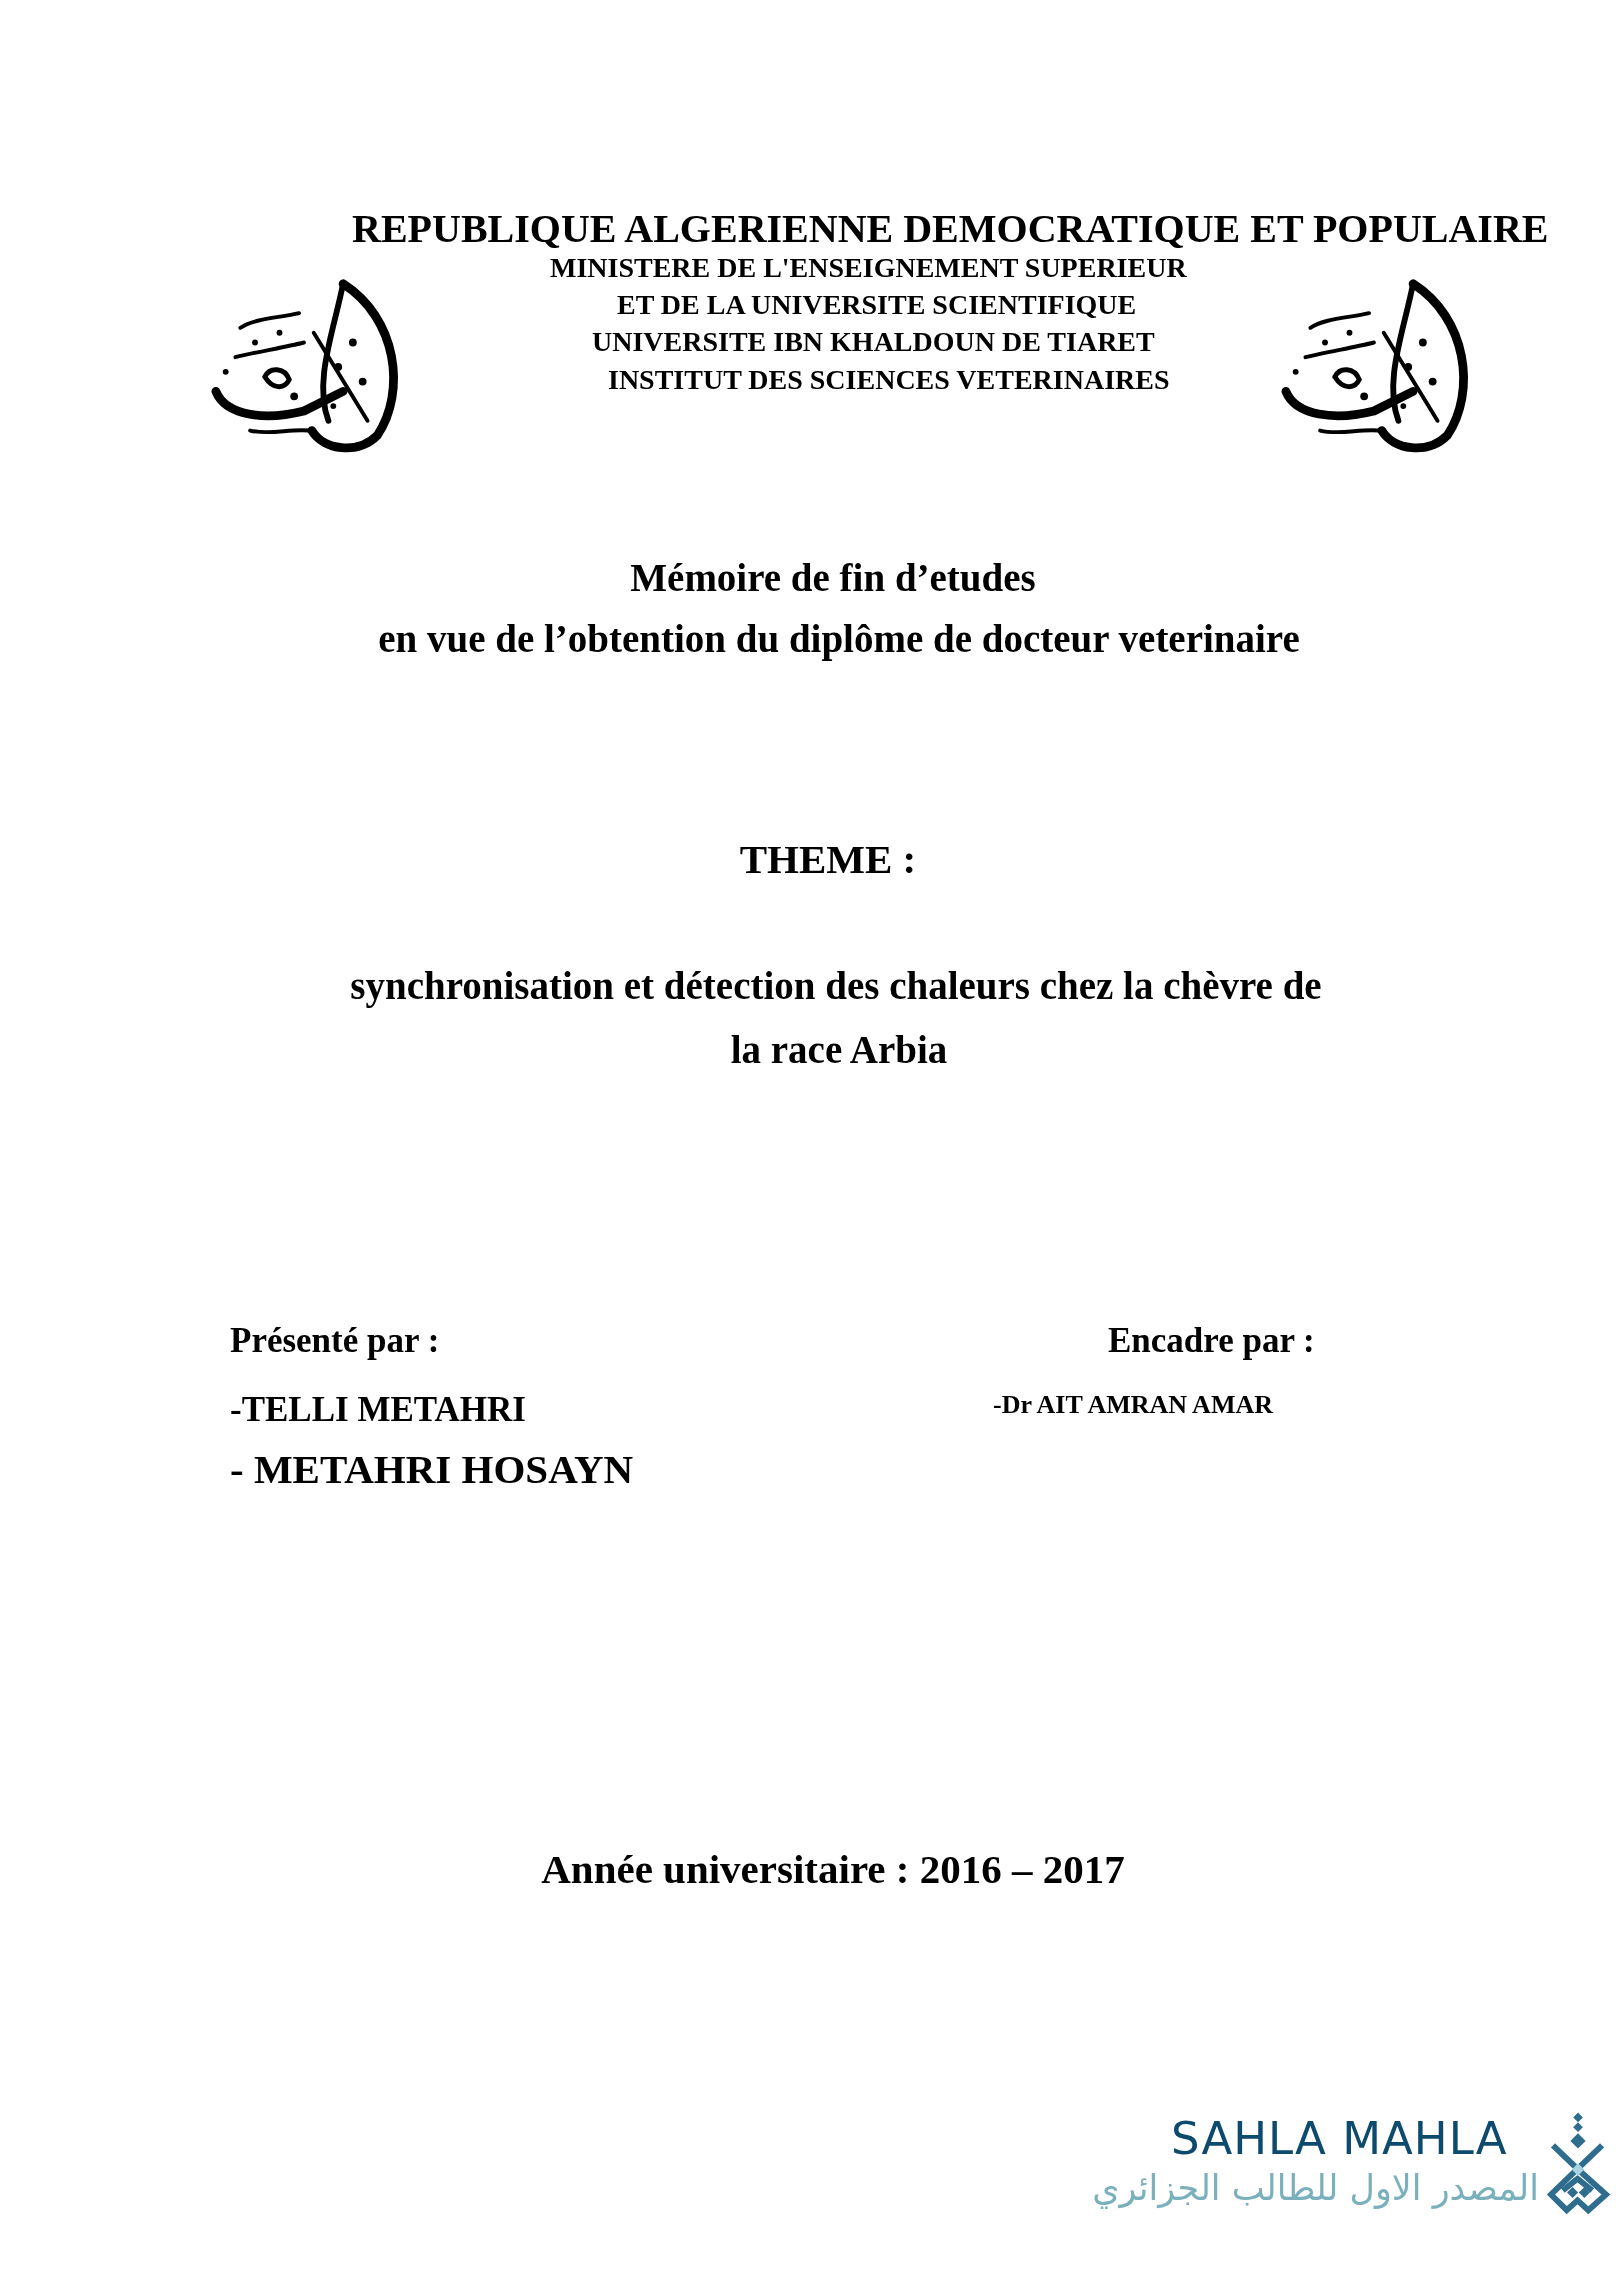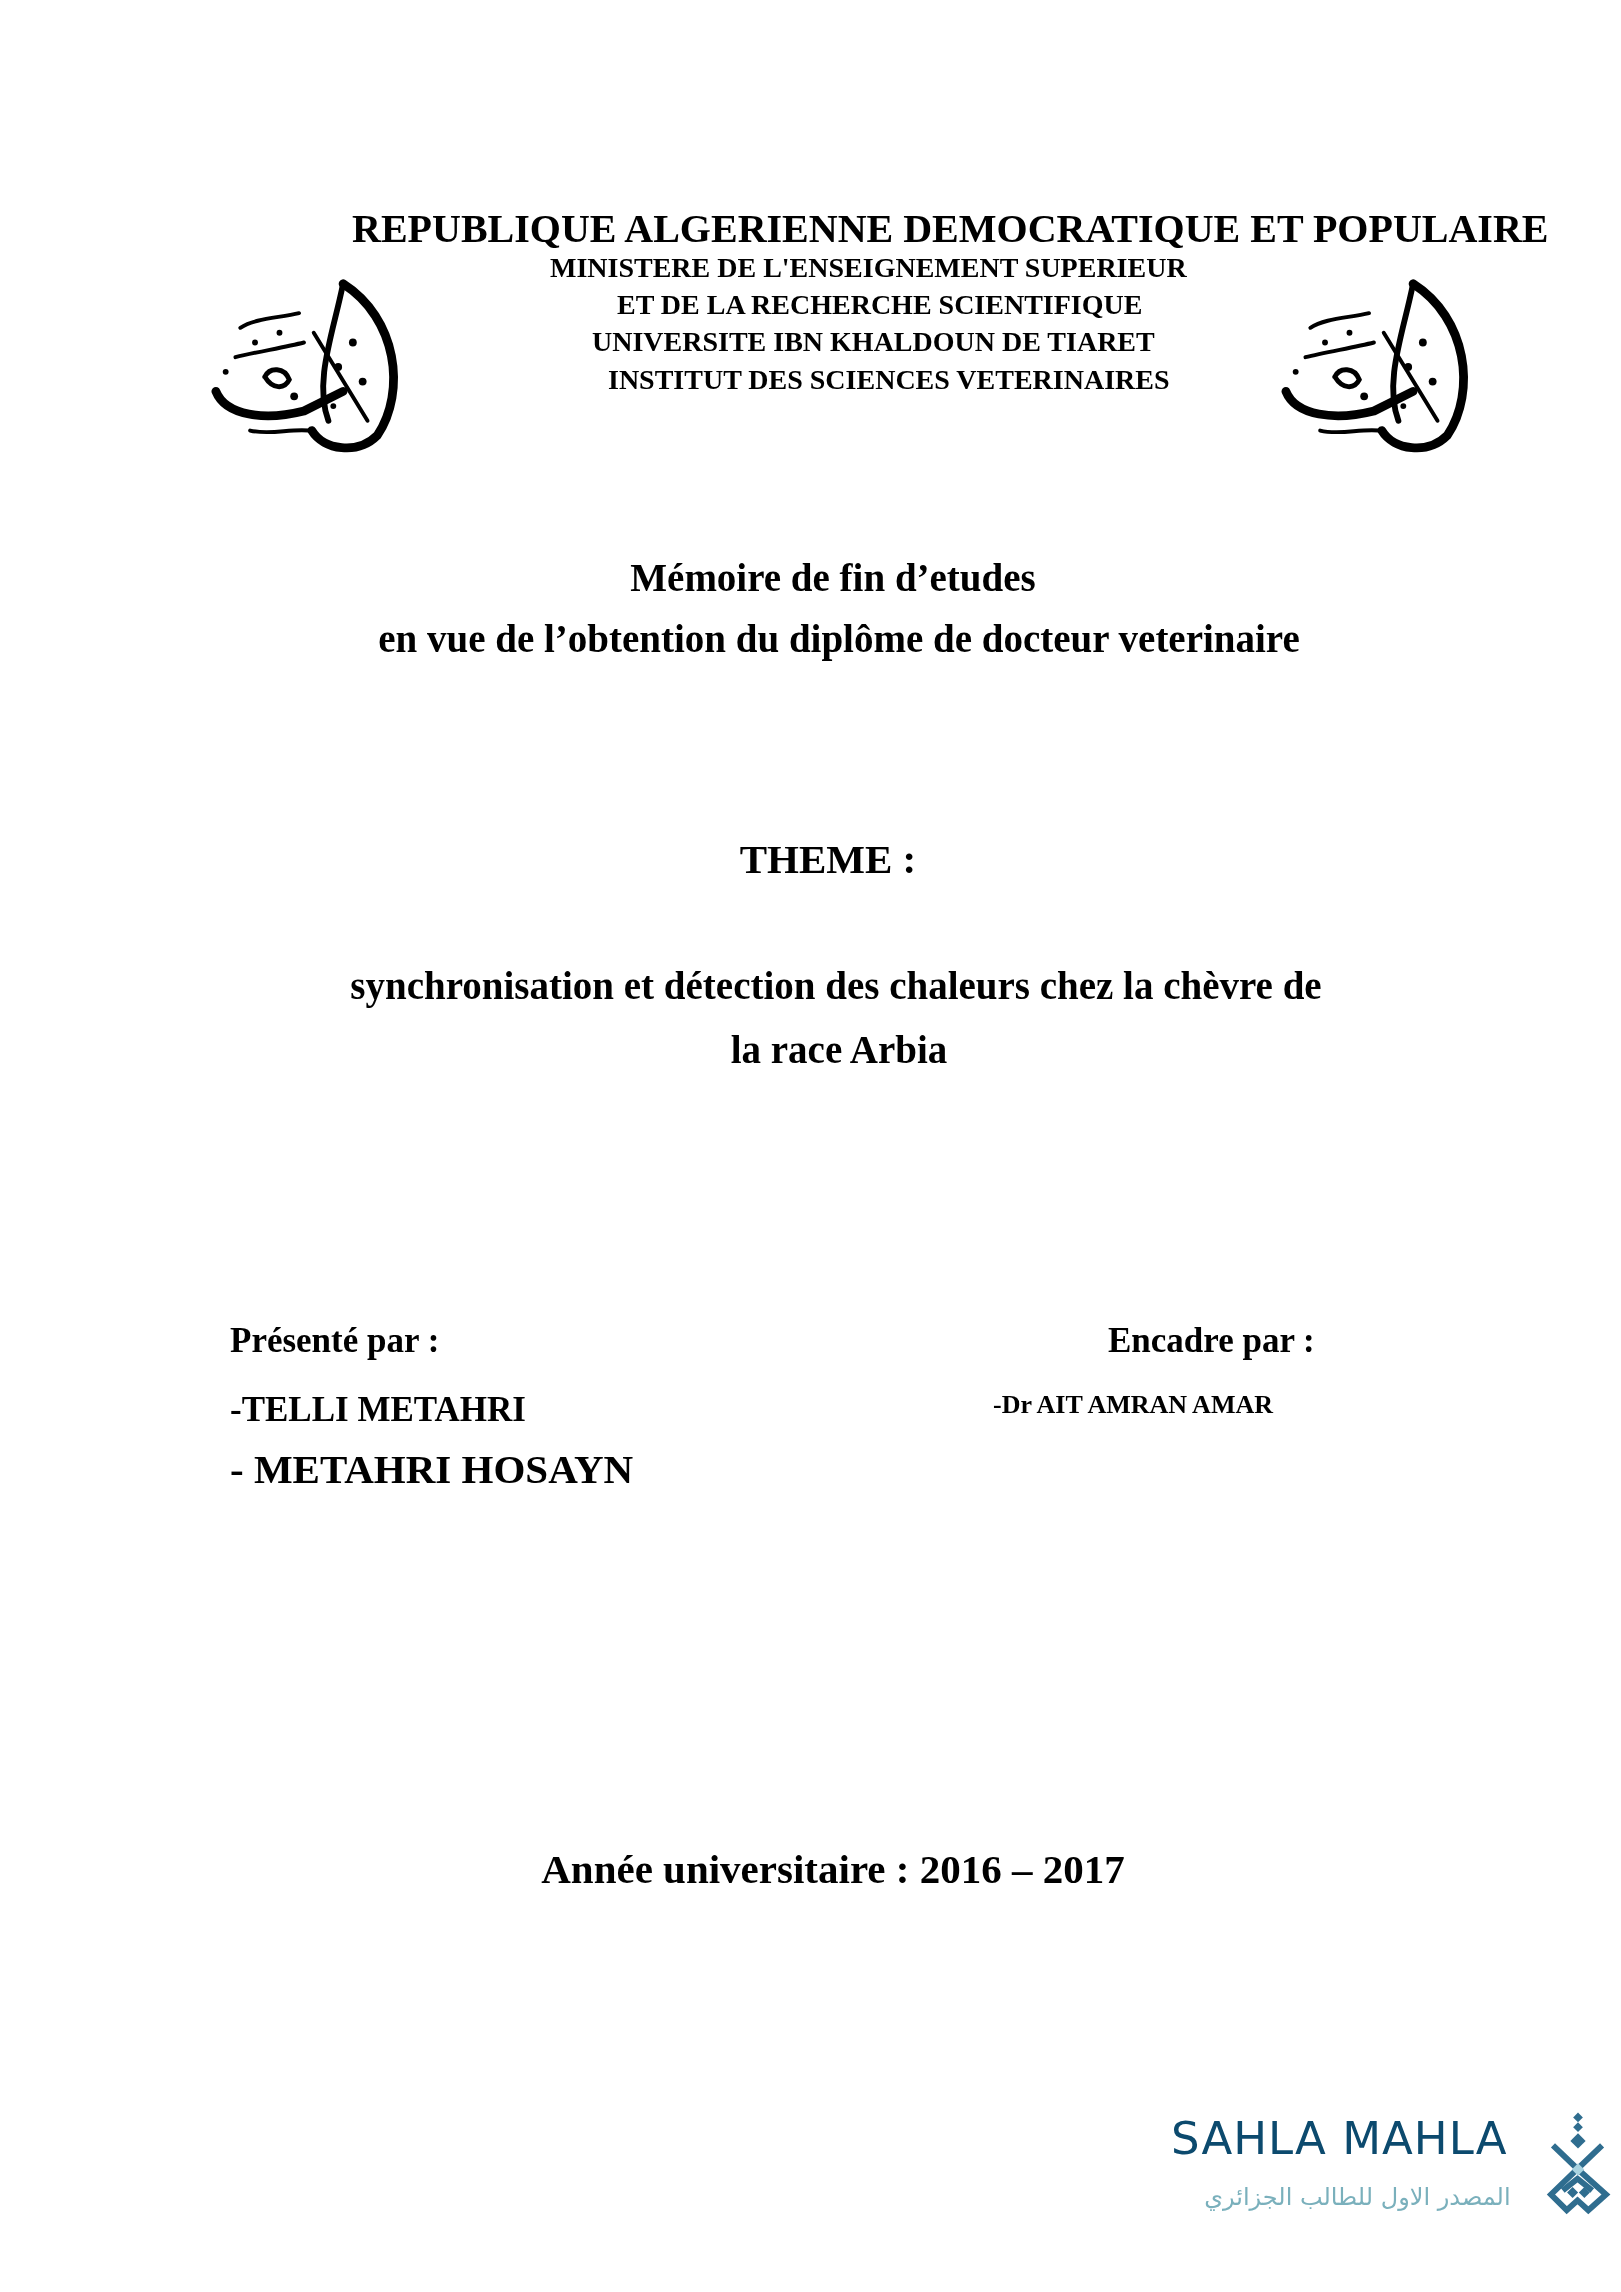--- a/index.html
+++ b/index.html
@@ -27,30 +27,30 @@
     .enc-label  { top: 1321px; font-size: 35px; left: 1108px; }
     .stud1      { top: 1390px; font-size: 35px; left: 230px; }
     .stud2      { top: 1445px; font-size: 41px; left: 230px; }
     .sup1       { top: 1390px; font-size: 26px; left: 993px; }
 
     .annee { top: 1845px; font-size: 41px; left: 0; width: 1666px; text-align: center; }
 
     .brand { position: absolute; left: 1171px; top: 2112px; width: 451px; height: 108px; }
     .brand-name { position: absolute; left: 0; top: 0; font-family: "DejaVu Sans", "Liberation Sans", sans-serif;
                   font-size: 45px; font-weight: normal; color: #0c4a6e; letter-spacing: 1px; white-space: nowrap; }
-    .brand-tag  { position: absolute; left: 4.9px; top: 71px; font-family: "DejaVu Sans", sans-serif;
-                  font-size: 24px; color: #7ab0bc; white-space: nowrap; direction: rtl; width: 363px; text-align: center; }
+    .brand-tag  { position: absolute; left: 4.9px; top: 56px; font-family: "DejaVu Sans", sans-serif;
+                  font-size: 35px; color: #7ab0bc; white-space: nowrap; direction: rtl; width: 363px; text-align: center; }
     .brand-emblem { position: absolute; left: 374px; top: 0; width: 67px; height: 108px; }
   </style>
 </head>
 <body>
 
 <div class="abs h-rep">REPUBLIQUE ALGERIENNE DEMOCRATIQUE ET POPULAIRE</div>
 <div class="abs h-min">MINISTERE DE L'ENSEIGNEMENT SUPERIEUR</div>
-<div class="abs h-et">ET DE LA RECHERCHE SCIENTIFIQUE</div>
+<div class="abs h-et">ET DE LA UNIVERSITE SCIENTIFIQUE</div>
 <div class="abs h-univ">UNIVERSITE IBN KHALDOUN DE TIARET</div>
 <div class="abs h-inst">INSTITUT DES SCIENCES  VETERINAIRES</div>
 
 <svg class="logo logo-left" viewBox="0 0 215 185">
   <g fill="none" stroke="#000" stroke-linecap="round">
     <path d="M150 10 C205 45 215 120 185 165 C165 185 130 180 118 160" stroke-width="9"></path>
     <path d="M150 10 C140 60 120 110 135 150" stroke-width="6"></path>
     <path d="M120 60 L175 150" stroke-width="4"></path>
     <path d="M20 120 C30 145 70 150 110 140 L150 120" stroke-width="9"></path>
     <path d="M45 55 C60 45 85 45 105 40" stroke-width="4"></path>

